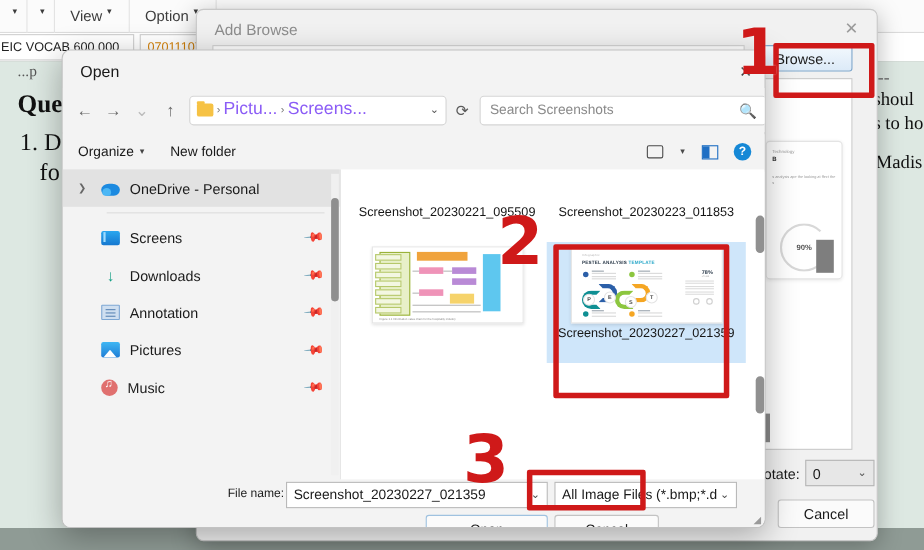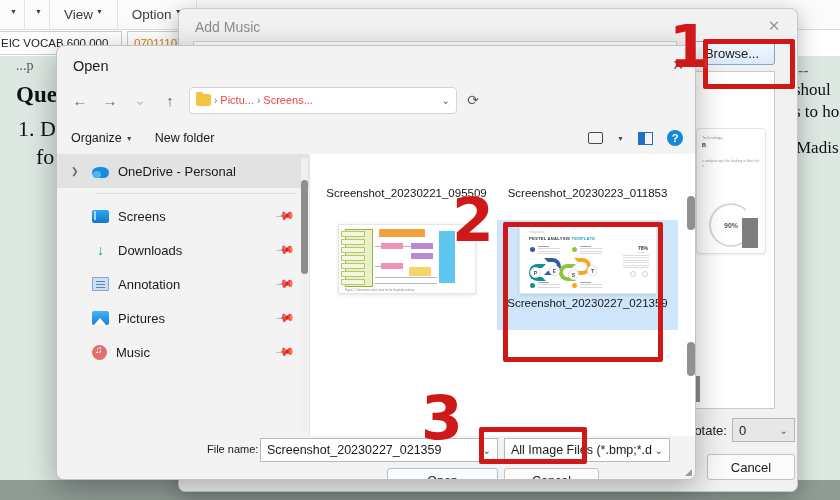--- a/index.html
+++ b/index.html
@@ -152,21 +152,21 @@
     display:flex; align-items:center; padding:0 6px; gap:3px;
   }
   .folder-ico {
     width:15px; height:12px; background:#f6c244; border-radius:2px;
     position:relative; flex:0 0 auto;
   }
   .folder-ico:before {
     content:""; position:absolute; left:0; top:-2.5px; width:7px; height:3px;
     background:#f6c244; border-radius:1px 1px 0 0;
   }
-  .crumb { font-size:11px; color:#ef4444; white-space:nowrap; }
+  .crumb { font-size:16px; color:#8b5cf6; white-space:nowrap; }
   .crumb-sep { font-size:10px; color:#777; }
   .crumb-chev {
     margin-left:auto; font-size:10px; color:#555; padding-left:6px;
   }
   .refresh-btn {
     width:28px; height:28px; display:flex; align-items:center; justify-content:center;
     color:#5b5b5b; font-size:14px; margin-left:2px;
   }
   .searchbox {
     margin-left:4px; width:298px; height:27px; background:#fff;
@@ -398,21 +398,21 @@
       <div class="page-right">
         <div class="doc-text" style="position:absolute;left:6px;top:6px;font-size:16px;color:#666">--</div>
         <div class="doc-text" style="position:absolute;left:2px;top:24px;font-size:17px">shoul</div>
         <div class="doc-text" style="position:absolute;left:2px;top:46px;font-size:17px">s to ho</div>
         <div class="doc-text" style="position:absolute;left:4px;top:82px;font-size:17px">Madis</div>
       </div>
     </div>
   </div>
 
   <div class="addimg">
-    <div class="addimg-title">Add Music</div>
+    <div class="addimg-title">Add Browse</div>
     <div class="addimg-close">✕</div>
 
     <div class="addimg-path"></div>
 
     <div class="addimg-browse">
       <span>Browse...</span>
     </div>
 
     <div class="addimg-preview">
       <div class="prev-card">
@@ -456,20 +456,24 @@
       <div class="nav-btn">↑</div>
       <div class="crumbbar">
         <span class="folder-ico"></span>
         <span class="crumb-sep">›</span>
         <span class="crumb">Pictu...</span>
         <span class="crumb-sep">›</span>
         <span class="crumb">Screens...</span>
         <span class="crumb-chev">⌄</span>
       </div>
       <div class="refresh-btn">⟳</div>
+      <div class="searchbox">
+        <span class="ph">Search Screenshots</span>
+        <span class="mag">🔍</span>
+      </div>
     </div>
 
     <div class="open-cmdbar">
       <div class="cmd">
         <span>Organize</span>
         <span class="caret">▼</span>
       </div>
       <div class="cmd">
         <span>New folder</span>
       </div>

